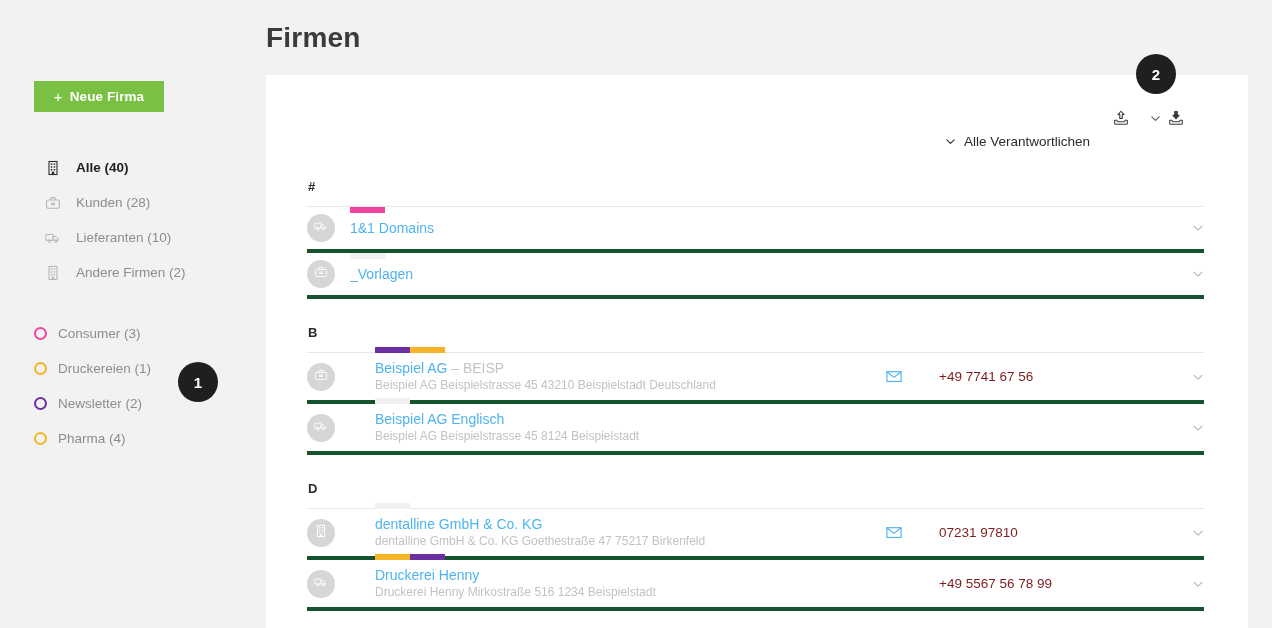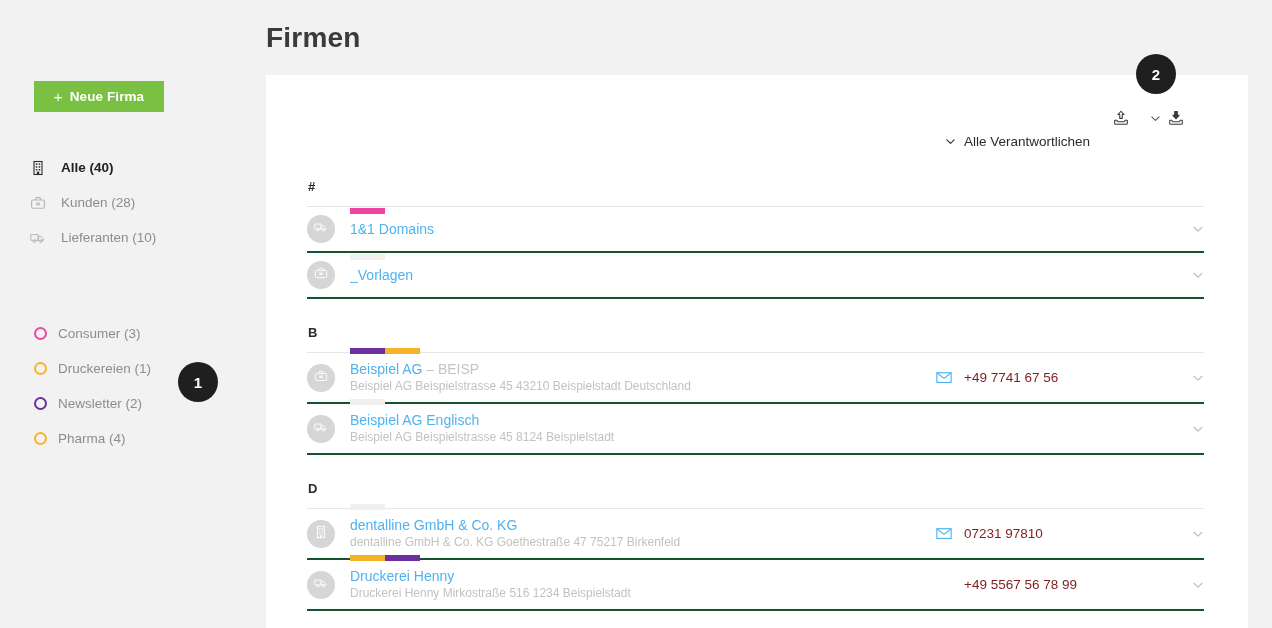--- a/index.html
+++ b/index.html
@@ -23,21 +23,21 @@
     color: #fff;
     border: none;
     font-family: "Liberation Sans", sans-serif;
     font-size: 13.5px; font-weight: bold;
     cursor: pointer;
     display: flex; align-items: center; justify-content: center;
     letter-spacing: .1px;
   }
   #new-company-btn .plus { font-size: 15px; font-weight: normal; margin-right: 7px; line-height: 1; }
 
-  #nav-primary { position: absolute; left: 30px; top: 150px; width: 220px; }
+  #nav-primary { position: absolute; left: 45px; top: 150px; width: 220px; }
   .nav-item {
     display: flex; align-items: center;
     height: 35px;
     cursor: pointer;
     font-size: 13.5px;
     color: #8d8d8d;
     white-space: nowrap;
   }
   .nav-item.active { color: #222; font-weight: bold; }
   .nav-item .nav-ico {
@@ -105,24 +105,24 @@
     height: 29px; line-height: 18px;
     border-bottom: 1px solid #e6e6e6;
     padding-left: 1px;
   }
   .group-letter.spaced { margin-top: 25px; }
 
   .row {
     position: relative;
     display: flex; align-items: center;
     height: 46px;
-    border-bottom: 2px solid #14532d;
+    border-bottom: 4px solid #14532d;
     cursor: pointer;
   }
-  .row.tall { height: 51px; }
+  .row.tall { height: 51px; gap: 25px; }
   .avatar {
     width: 28px; height: 28px; border-radius: 50%;
     background: #d6d6d6; flex: none;
     display: flex; align-items: center; justify-content: center;
     margin-right: 15px;
   }
   .row-main { flex: 1; min-width: 0; position: relative; }
   .tagbar {
     position: absolute; top: -13px; left: 0;
     display: flex; height: 6px;
@@ -186,20 +186,35 @@
           <span class="nav-ico">
             <svg width="16" height="16" viewBox="0 0 18 16">
               <path d="M1 4.2 h8.2 v6.4 H1 Z" fill="none" stroke="#b5b5b5" stroke-width="1.1" stroke-linejoin="round"></path>
               <path d="M9.2 6.4 h3.3 l2.6 2.5 v1.7 H9.2 Z" fill="none" stroke="#b5b5b5" stroke-width="1.1" stroke-linejoin="round"></path>
               <circle cx="5" cy="11.6" r="1.5" fill="none" stroke="#b5b5b5" stroke-width="1.1"></circle>
               <circle cx="12.3" cy="11.6" r="1.5" fill="none" stroke="#b5b5b5" stroke-width="1.1"></circle>
             </svg>
           </span>
           <span>Lieferanten (10)</span>
         </div>
+        <div class="nav-item">
+          <span class="nav-ico">
+            <svg width="16" height="16" viewBox="0 0 16 16">
+              <rect x="4" y="1.5" width="8" height="13" fill="none" stroke="#b5b5b5" stroke-width="1.1"></rect>
+              <rect x="5.8" y="3.4" width="1.5" height="1.5" fill="#b5b5b5"></rect>
+              <rect x="8.7" y="3.4" width="1.5" height="1.5" fill="#b5b5b5"></rect>
+              <rect x="5.8" y="6.2" width="1.5" height="1.5" fill="#b5b5b5"></rect>
+              <rect x="8.7" y="6.2" width="1.5" height="1.5" fill="#b5b5b5"></rect>
+              <rect x="5.8" y="9.0" width="1.5" height="1.5" fill="#b5b5b5"></rect>
+              <rect x="8.7" y="9.0" width="1.5" height="1.5" fill="#b5b5b5"></rect>
+              <rect x="6.8" y="11.6" width="2.4" height="2.9" fill="#b5b5b5"></rect>
+            </svg>
+          </span>
+          <span>Andere Firmen (2)</span>
+        </div>
       </div>
     <div id="nav-tags">
         <div class="tag-item">
           <span class="tag-dot" style="border-color: rgb(239, 68, 161);"></span>
           <span>Consumer (3)</span>
         </div>
         <div class="tag-item">
           <span class="tag-dot" style="border-color: rgb(245, 179, 39);"></span>
           <span>Druckereien (1)</span>
         </div>

